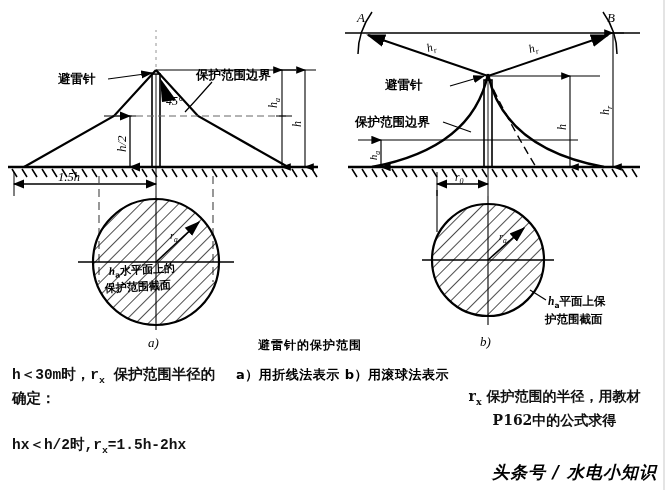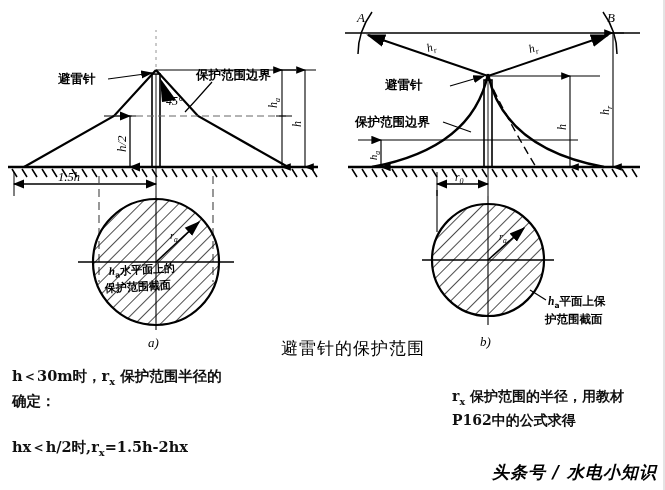--- a/index.html
+++ b/index.html
@@ -46,48 +46,48 @@
     vertical-align: sub;
   }
   #text-formula-block {
     left: 12px;
     top: 366px;
     width: 215px;
     font-size: 14.5px;
     line-height: 19px;
     letter-spacing: 0px;
   }
-  #text-formula-block .ln { margin-bottom: 5px; white-space: nowrap;}
+  #text-formula-block .ln { margin-bottom: 5px; white-space: nowrap; font-family: Liberation Mono, monospace;}
   #text-formula-block .ln.wrap { white-space: normal; }
   #caption-title {
     position: absolute;
     left: 258px;
     top: 337px;
-    font-size: 17px;
+    font-size: 12px;
     font-family: "DejaVu Sans", "Liberation Sans", sans-serif;
-    font-weight: normal;
+    font-weight: bold;
     letter-spacing: 1px;
-    margin-left: 23px;
   }
   #caption-sub {
     position: absolute;
     left: 236px;
     top: 366px;
     font-size: 13px;
     font-family: "DejaVu Sans", "Liberation Sans", sans-serif;
     font-weight: bold;
     letter-spacing: 0.5px;
     white-space: nowrap;
   }
   #text-note-right {
     left: 452px;
     top: 387px;
     width: 205px;
     font-size: 14px;
     line-height: 19px;
+    text-align: center;
   }
   #watermark {
     position: absolute;
     right: 8px;
     bottom: 6px;
     font-family: "DejaVu Sans", "Liberation Sans", sans-serif;
     font-size: 17px;
     color: #000000;
     letter-spacing: 1px;
     font-style: italic;
@@ -352,20 +352,21 @@
       <text class="cn" x="548" y="305" font-size="11.5">
         <tspan class="serifital">h</tspan><tspan dy="3" font-size="7.5">a</tspan><tspan dy="-3">平面上保</tspan>
       </text>
       <text class="cn" x="545" y="323" font-size="11.5">护范围截面</text>
     </g>
 
     <text class="serifital" x="480" y="346" font-size="13">b)</text>
   </svg>
 
   <div id="caption-title">避雷针的保护范围</div>
+  <div id="caption-sub">a）用折线法表示   b）用滚球法表示</div>
 
   <div class="bodytext" id="text-formula-block">
     <div class="ln wrap"><span>h＜30m时，r</span><span class="sub">x</span><span> 保护范围半</span><span>径的确定：</span></div>
     <div class="ln" style="height:6px"></div>
     <div class="ln" style="height:6px"></div>
     <div class="ln"><span>hx＜h/2时,r</span><span class="sub">x</span><span>=1.5h-2hx</span></div>
   </div>
 
   <div class="bodytext" id="text-note-right">
     <span>r</span><span class="sub">x</span><span> 保护范围的半径，用教</span><span>材P162中的公式求得</span>

